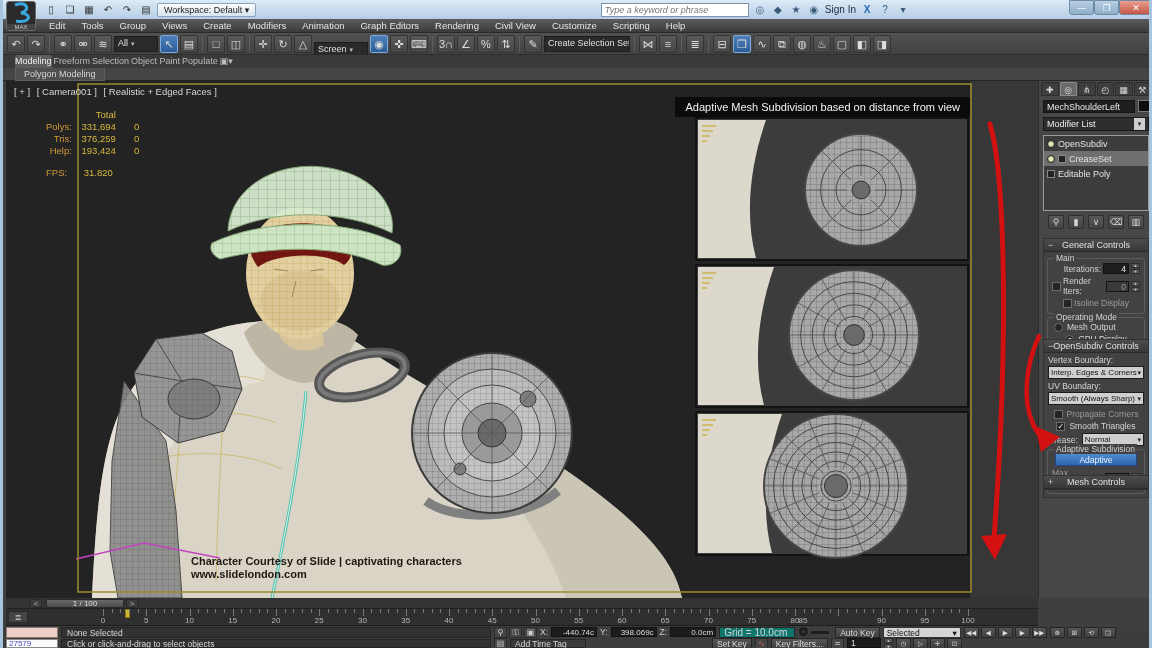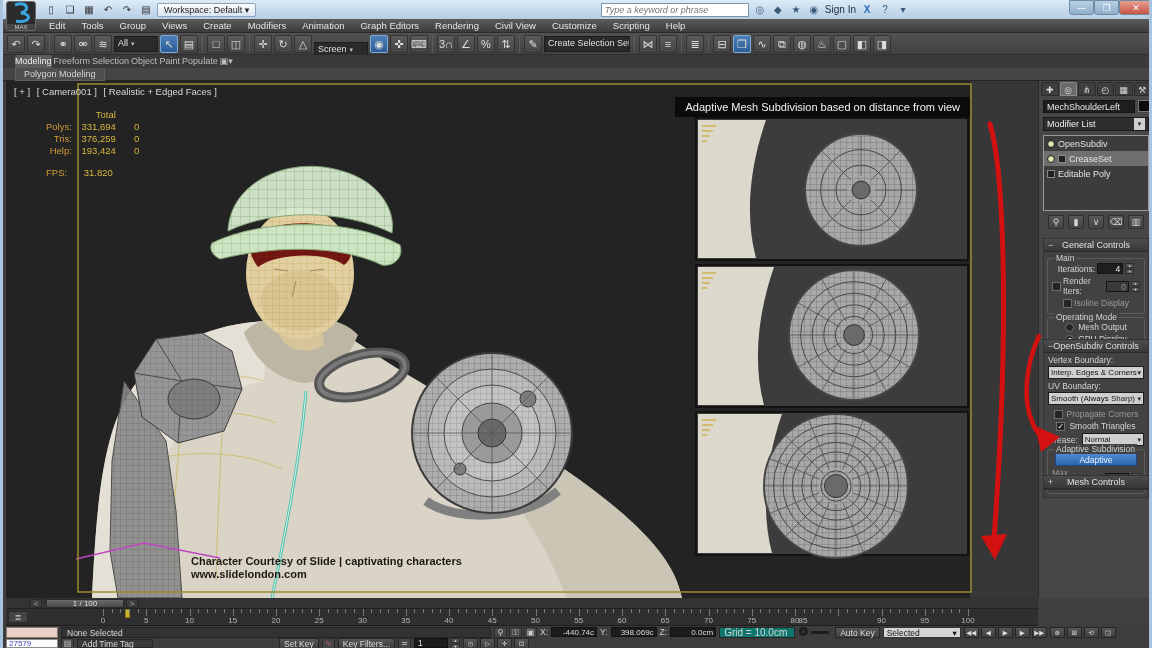--- a/index.html
+++ b/index.html
@@ -68,21 +68,21 @@
   .srow.sel{background:#6f6f6f;}
   .bulb{width:8px;height:8px;border-radius:50%;background:radial-gradient(#fdfdd8,#c9c99a 60%,#8a8a66);border:1px solid #2a2a2a;flex:none;}
   .mbox{width:8px;height:8px;background:#222;border:1px solid #888;flex:none;font-size:7px;line-height:7px;color:#ccc;text-align:center;}
   #stacktools{left:4px;top:134px;width:106px;height:15px;display:flex;gap:4px;justify-content:center;}
   .stico{width:16px;height:14px;font-size:9px;line-height:13px;text-align:center;color:#d8d8d8;background:linear-gradient(#585858,#444);border:1px solid #2e2e2e;border-radius:2px;}
   .roll{left:4px;width:106px;background:#424242;border:1px solid #333;}
   .rollhdr{height:13px;background:linear-gradient(#4c4c4c,#383838);border-bottom:1px solid #2b2b2b;color:#e0e0e0;font-size:9px;line-height:12px;text-align:center;position:relative;}
   .rollhdr .pm{position:absolute;left:4px;top:0;color:#cfcfcf;}
   .grp{border:1px solid #5c5c5c;border-radius:3px;margin:3px;padding:2px 2px 3px;position:relative;}
   .grp .gt{position:absolute;top:-6px;left:6px;background:#424242;font-size:8.5px;color:#d4d4d4;padding:0 2px;}
-  .frow{display:flex;align-items:center;justify-content:center;gap:2px;margin:2px 2px;font-size:8.5px;color:#d4d4d4;}
+  .frow{display:flex;align-items:center;justify-content:flex-end;gap:2px;margin:2px 2px;font-size:8.5px;color:#d4d4d4;}
   .fld{width:26px;height:11px;background:#1e1e1e;border:1px solid #141414;color:#eee;font-size:8.5px;line-height:10px;text-align:right;padding:0 2px;}
   .fld.dis{background:#3a3a3a;color:#999;}
   .spin{display:flex;flex-direction:column;gap:1px;}
   .spin span{width:9px;height:5px;background:#555;border:1px solid #2e2e2e;font-size:4px;line-height:4px;color:#ccc;text-align:center;}
   .cb{width:9px;height:9px;background:#242424;border:1px solid #6e6e6e;font-size:8px;line-height:8px;color:#f0f0f0;text-align:center;flex:none;}
   .rad{width:9px;height:9px;border-radius:50%;background:#242424;border:1px solid #6e6e6e;position:relative;flex:none;}
   .rad.on::after{content:"";position:absolute;left:2px;top:2px;width:4px;height:4px;border-radius:50%;background:#f2f2f2;}
   .lrow{display:flex;align-items:center;gap:4px;margin:2px 4px;font-size:8.5px;color:#d4d4d4;}
   .ddl{height:13px;background:#cfcfcf;border:1px solid #1c1c1c;color:#111;font-size:8px;line-height:12px;padding:0 2px;display:flex;justify-content:space-between;align-items:center;}
   .ddl .ar{font-size:7px;color:#222;}
@@ -501,21 +501,21 @@
               <span>▼</span>
             </span>
         </div>
         <div class="frow" style="justify-content:center;">
           <span class="cb"></span>
           <span style="color:#9a9a9a;">Isoline Display</span>
         </div>
       </div>
       <div class="grp">
         <span class="gt">Operating Mode</span>
-        <div class="lrow" style="justify-content:center;">
+        <div class="lrow" style="justify-content:flex-start;">
           <span class="rad"></span>
           <span>Mesh Output</span>
         </div>
         <div class="lrow" style="justify-content:center;">
           <span class="rad on"></span>
           <span>GPU Display</span>
         </div>
       </div>
     </div>
 
@@ -736,20 +736,21 @@
       </span>
     <span id="navrow1" style="display:flex;gap:2px;">
         <span class="pbico">⊕</span>
         <span class="pbico">⊞</span>
         <span class="pbico">⟲</span>
         <span class="pbico">◲</span>
       </span>
   </div>
   <div id="status2" class="abs" style="top:638px;">
     <div id="listener-white">27579</div>
+    <div id="promptline" class="stxt">Click or click-and-drag to select objects</div>
     <span class="mico">▤</span>
     <span id="addtag">Add Time Tag</span>
     <span style="flex:0 0 120px;"></span>
     <span class="kbtn">Set Key</span>
     <span class="mico" style="color:#d06060;">∿</span>
     <span class="kbtn">Key Filters...</span>
     <span class="mico">≍</span>
     <span id="framefld">1</span>
     <span class="spin">
         <span>▲</span>

